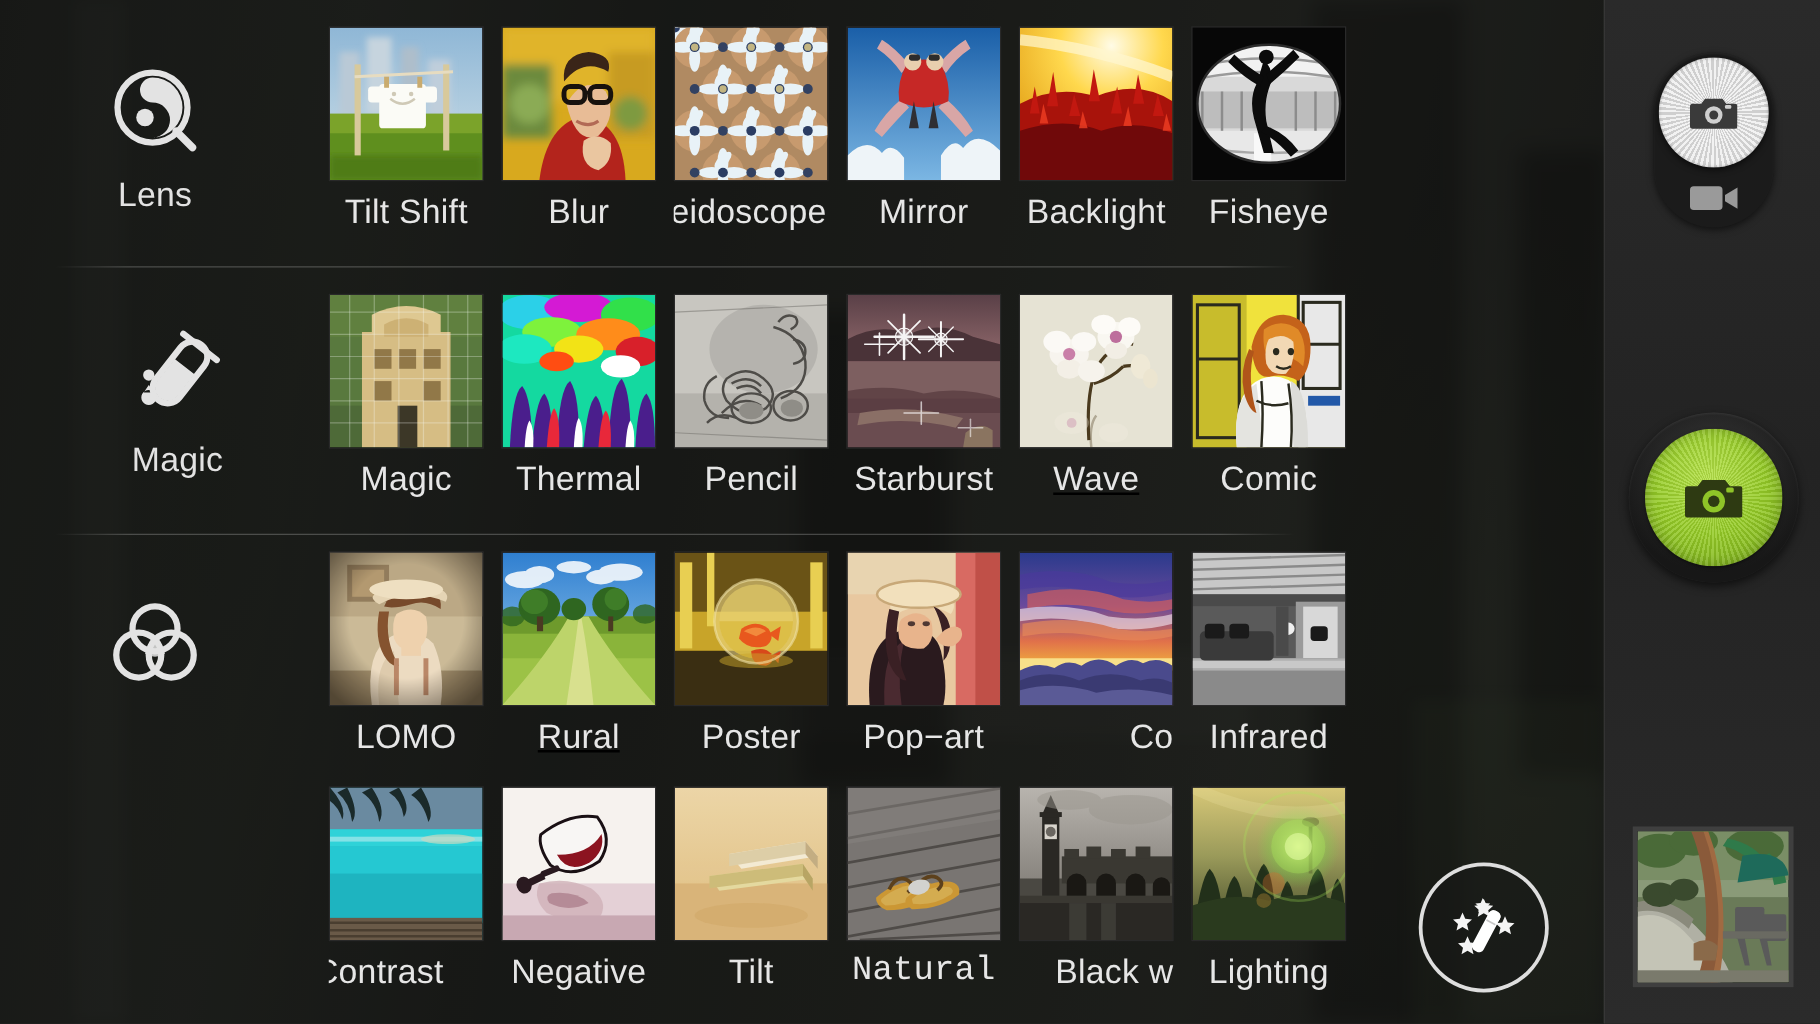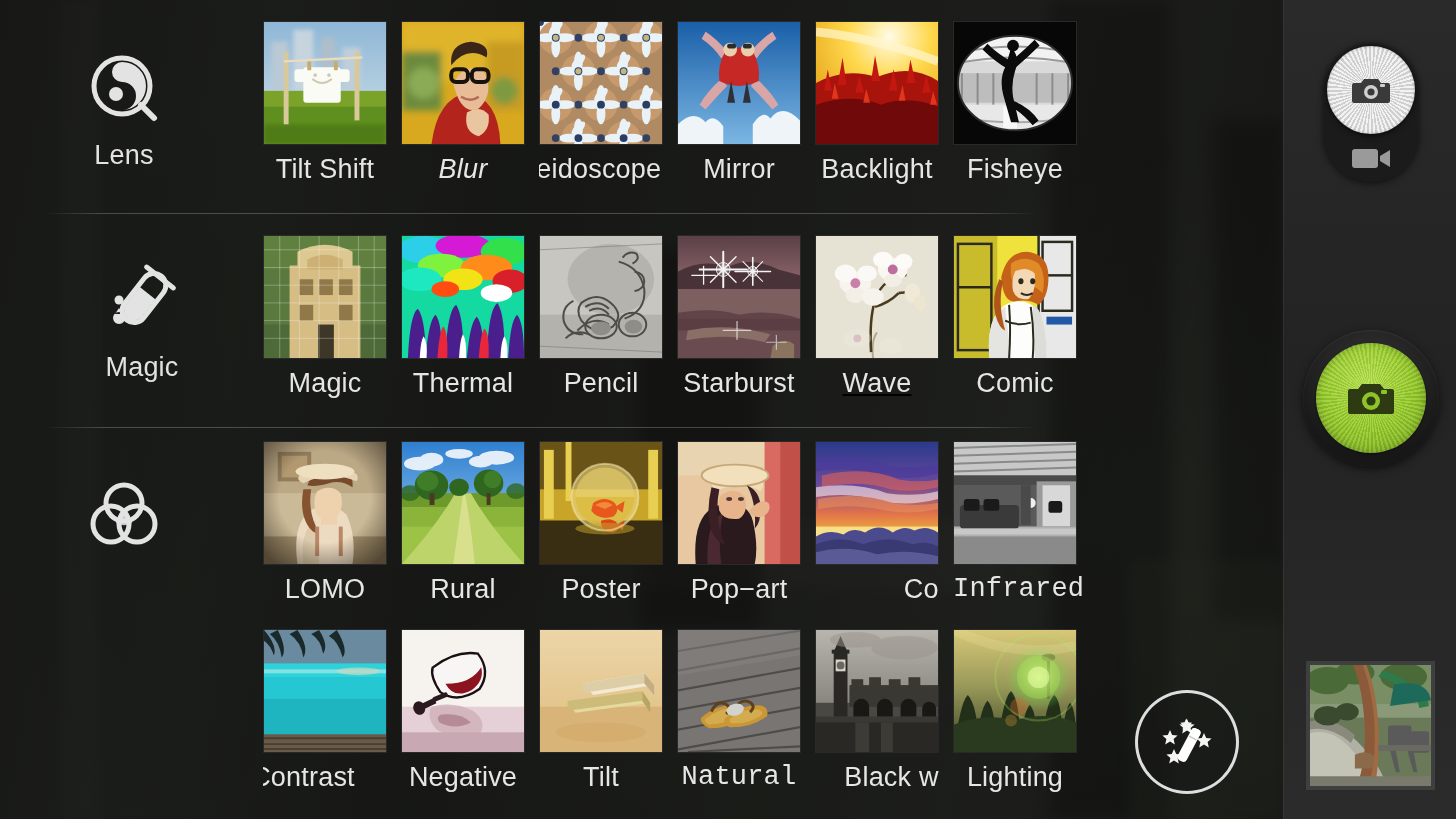--- a/index.html
+++ b/index.html
@@ -294,21 +294,21 @@
             <circle cx="52" cy="54" r="1.8" fill="#cfc9b6"></circle>
               <circle cx="66" cy="54" r="1.8" fill="#cfc9b6"></circle>
             <rect x="44" y="40" width="4" height="9" fill="#c9ab6e"></rect>
             <rect x="71" y="40" width="4" height="9" fill="#c9ab6e"></rect>
           </g>
         </svg>
       </div>
       <div class="tile-label">Tilt Shift</div>
     </div>
 
-    <div class="tile" style="left:385px; top:21px;font-style:italic;">
+    <div class="tile" style="left:385px; top:21px;">
       <div class="thumb">
         <svg viewBox="0 0 124 124" preserveAspectRatio="none">
           <defs>
               <filter id="bb">
                 <feGaussianBlur stdDeviation="4"></feGaussianBlur>
               </filter>
             </defs>
           <rect width="124" height="124" fill="#d8a91e"></rect>
           <g filter="url(#bb)">
             <rect x="0" y="0" width="124" height="60" fill="#e0b429"></rect>
@@ -760,21 +760,21 @@
             <rect x="52" y="86" width="4" height="30"></rect>
               <rect x="76" y="86" width="4" height="30"></rect>
           </g>
           <rect width="124" height="124" fill="url(#vig)"></rect>
           <rect width="124" height="124" fill="rgba(210,150,80,.10)"></rect>
         </svg>
       </div>
       <div class="tile-label">LOMO</div>
     </div>
 
-    <div class="tile" style="left:385px; top:441px;">
+    <div class="tile" style="left:385px; top:441px;text-decoration:underline;">
       <div class="thumb">
         <svg viewBox="0 0 124 124" preserveAspectRatio="none">
           <defs>
               <linearGradient id="rSky" x1="0" y1="0" x2="0" y2="1">
             <stop offset="0" stop-color="#2f7fd0"></stop>
                 <stop offset="100%" stop-color="#a8d4f2"></stop>
               </linearGradient>
             </defs>
           <rect width="124" height="124" fill="url(#rSky)"></rect>
           <g fill="#ffffff" opacity=".85">
@@ -891,21 +891,21 @@
           <path d="M0 96 q14 -8 28 -2 q10 -8 22 -2 q14 -10 28 0 q12 -8 22 -2 q12 -6 24 2 l0 30 h-124 z" fill="#4a4a8c"></path>
           <path d="M0 104 q24 -10 48 0 q26 -10 50 0 q14 -4 26 2 l0 18 h-124 z" fill="#3a3a72"></path>
           <path d="M0 112 q30 -8 62 2 q30 -6 62 2 l0 8 h-124 z" fill="#5a5a96"></path>
         </svg>
       </div>
       <div class="tile-label clipped tail">
           <span>Colors</span>
         </div>
     </div>
 
-    <div class="tile" style="left:937px; top:441px;font-family:Liberation Mono, monospace;">
+    <div class="tile" style="left:937px; top:441px;">
       <div class="thumb">
         <svg viewBox="0 0 124 124" preserveAspectRatio="none">
           <rect width="124" height="124" fill="#6a6a6a"></rect>
           <rect x="0" y="0" width="124" height="34" fill="#c8c8c8"></rect>
           <g stroke="#8a8a8a" stroke-width="2">
             <line x1="0" y1="6" x2="124" y2="2"></line>
               <line x1="0" y1="14" x2="124" y2="10"></line>
             <line x1="0" y1="22" x2="124" y2="18"></line>
               <line x1="0" y1="30" x2="124" y2="26"></line>
           </g>

